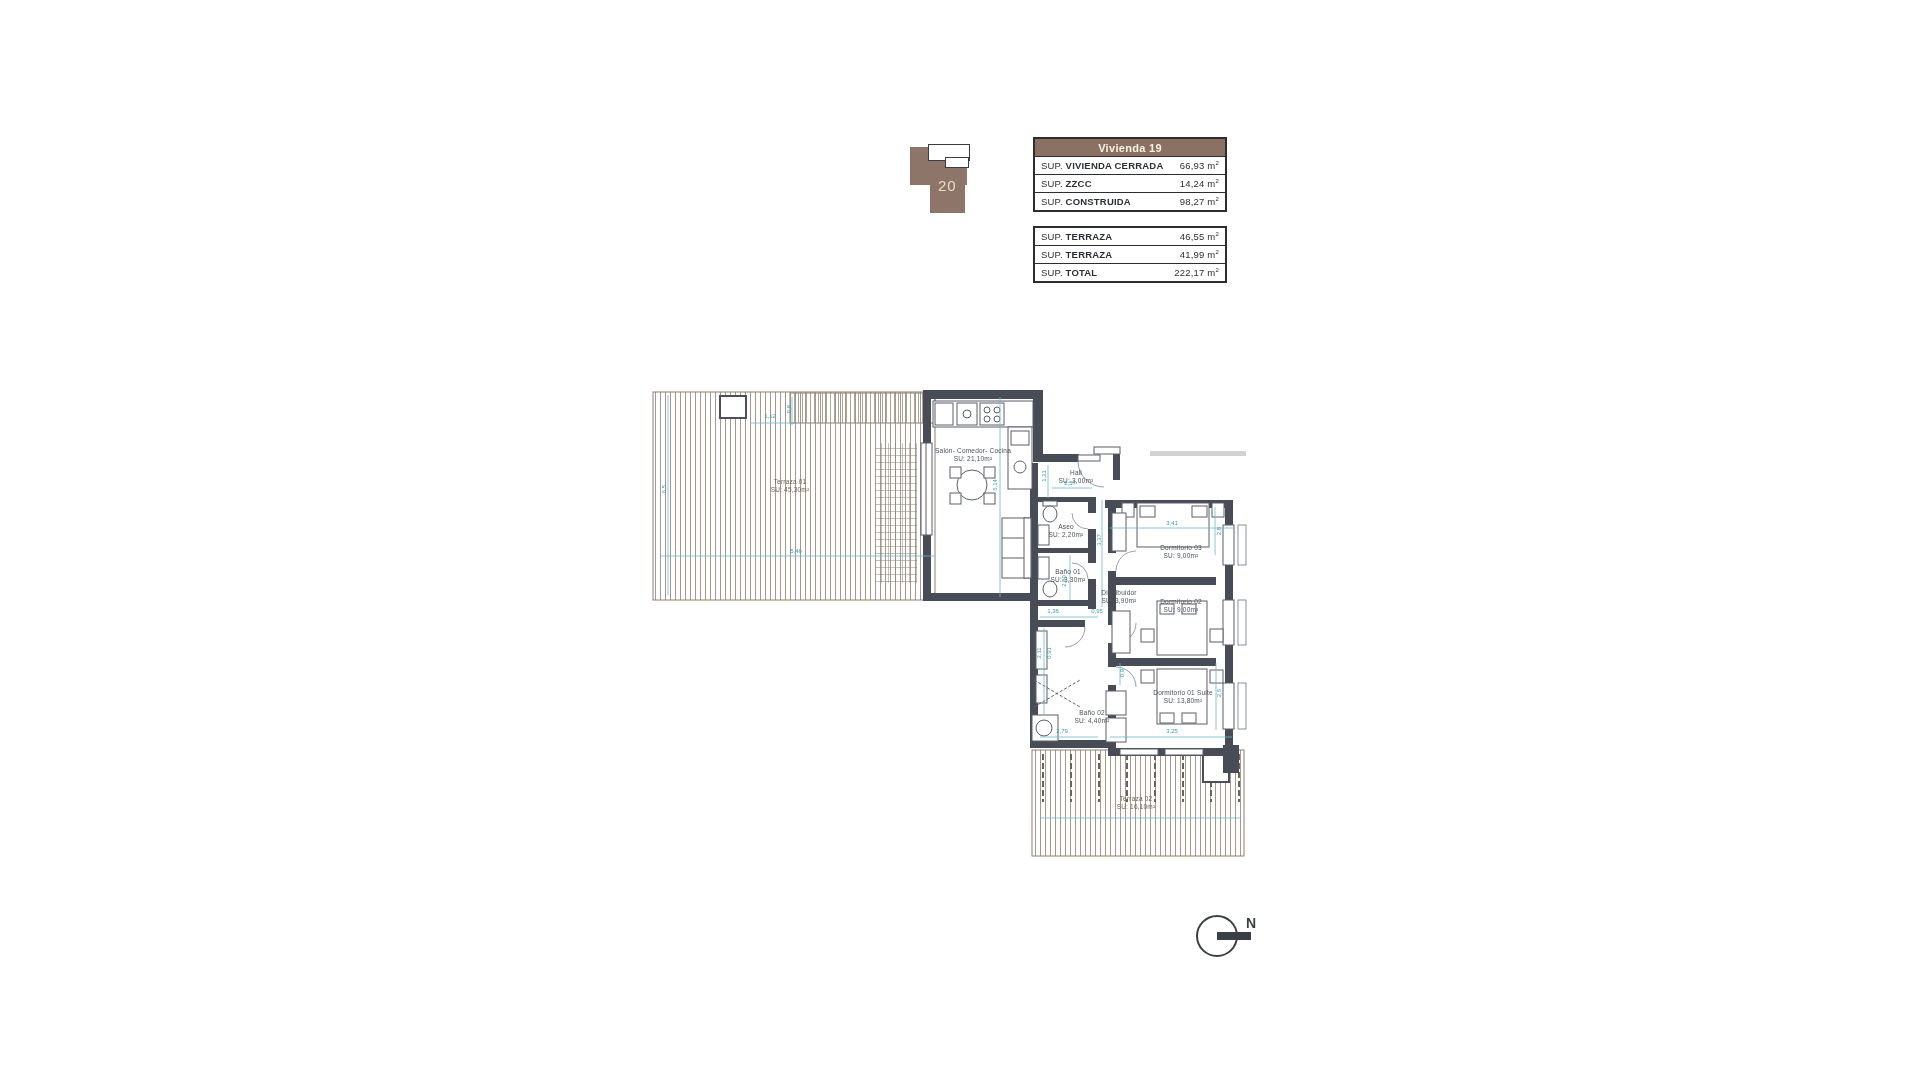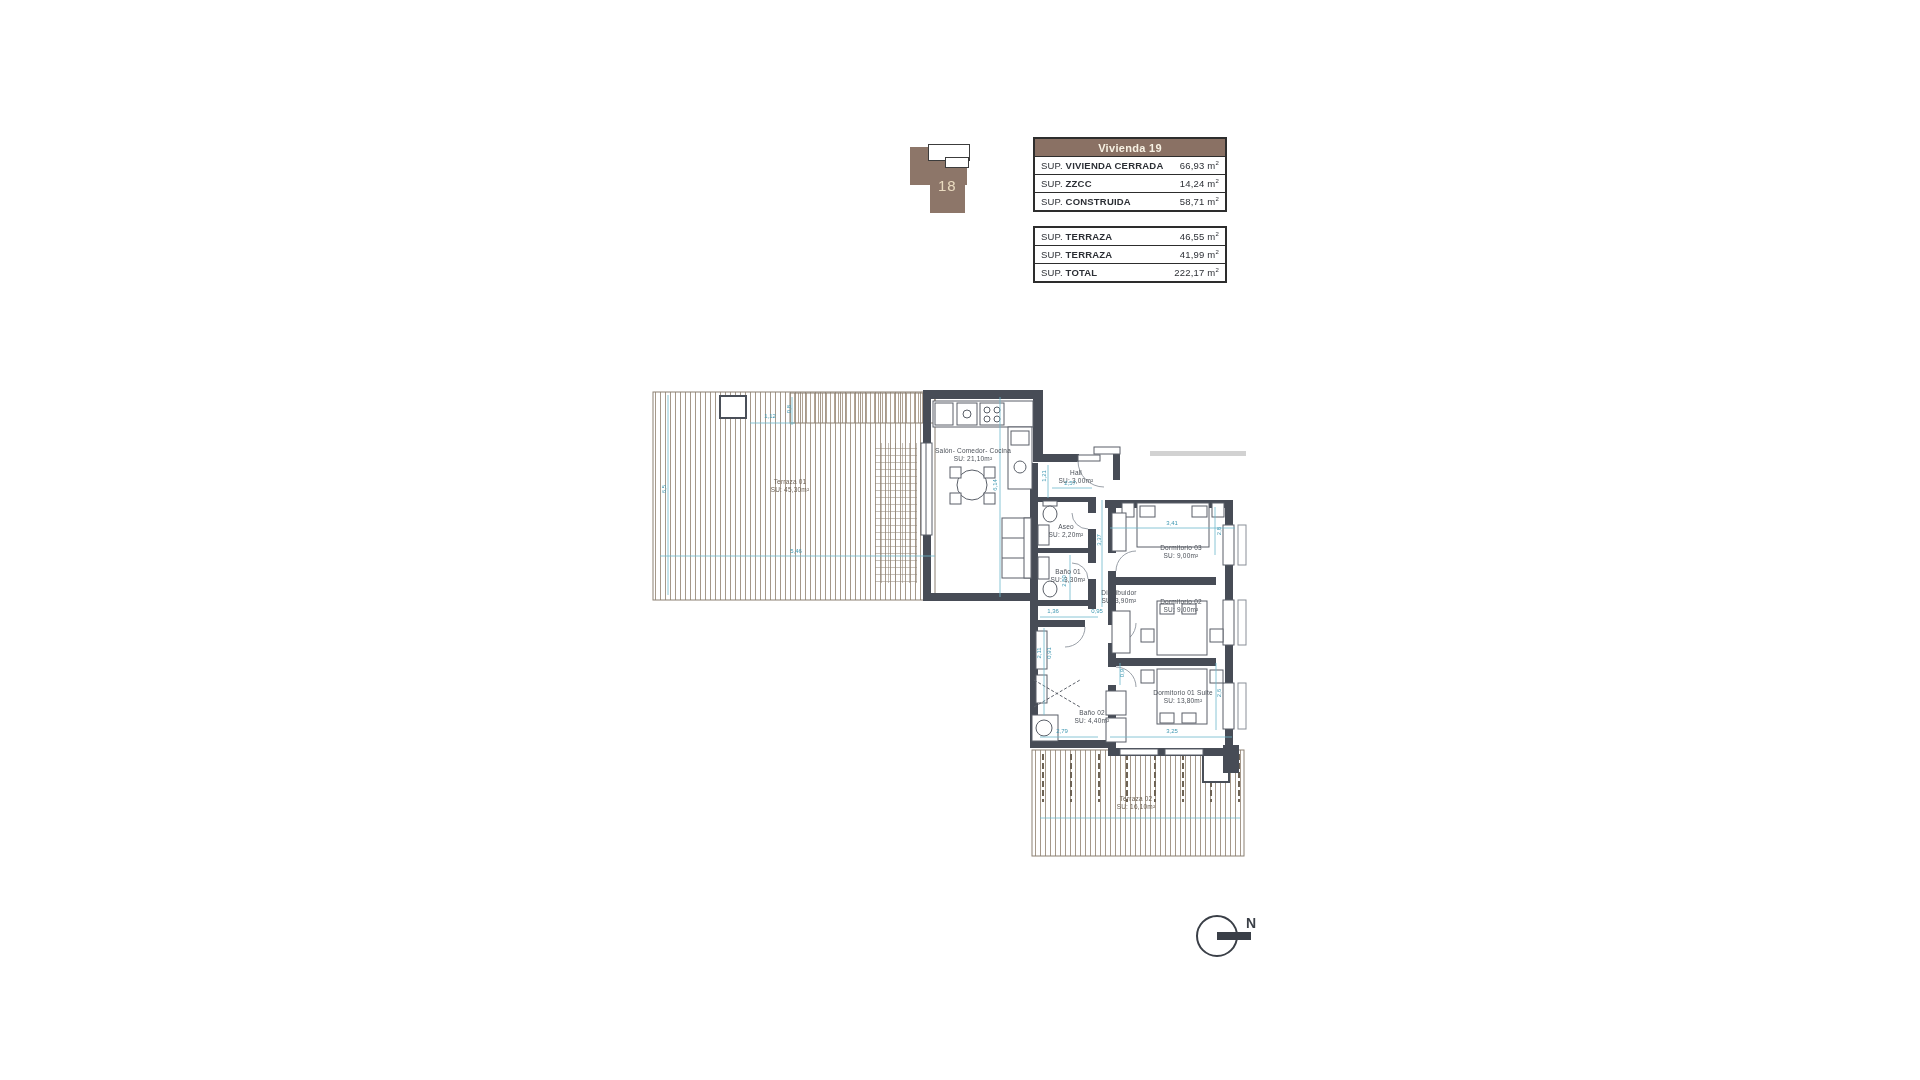--- a/index.html
+++ b/index.html
@@ -36,36 +36,36 @@
 </head>
 <body>
 
 <div class="canvas">
 
   <div class="kp" style="left:905px;top:140px;width:70px;height:80px;">
     <div class="br" style="left:5px;top:7px;width:57px;height:38px;"></div>
     <div class="br" style="left:25px;top:45px;width:35px;height:28px;"></div>
     <div class="wr" style="left:23px;top:4px;width:42px;height:17px;"></div>
     <div class="wr" style="left:40px;top:17px;width:24px;height:11px;"></div>
-    <div class="num" style="left:33px;top:37px;">18</div>
+    <div class="num" style="left:33px;top:37px;">20</div>
   </div>
 
   <div class="tbl" style="top:137px;">
     <div class="tbl-head">Vivienda 19</div>
     <div class="trow">
       <span class="tlabel"><span>SUP. </span><b>VIVIENDA CERRADA</b></span>
       <span class="tval"><span>66,93</span>&nbsp;<span>m</span><sup>2</sup></span>
     </div>
     <div class="trow">
       <span class="tlabel"><span>SUP. </span><b>ZZCC</b></span>
       <span class="tval"><span>14,24</span>&nbsp;<span>m</span><sup>2</sup></span>
     </div>
     <div class="trow">
       <span class="tlabel"><span>SUP. </span><b>CONSTRUIDA</b></span>
-      <span class="tval"><span>58,71</span>&nbsp;<span>m</span><sup>2</sup></span>
+      <span class="tval"><span>98,27</span>&nbsp;<span>m</span><sup>2</sup></span>
     </div>
   </div>
 
   <div class="tbl" style="top:226px;">
     <div class="trow">
       <span class="tlabel"><span>SUP. </span><b>TERRAZA</b></span>
       <span class="tval"><span>46,55</span>&nbsp;<span>m</span><sup>2</sup></span>
     </div>
     <div class="trow">
       <span class="tlabel"><span>SUP. </span><b>TERRAZA</b></span>

